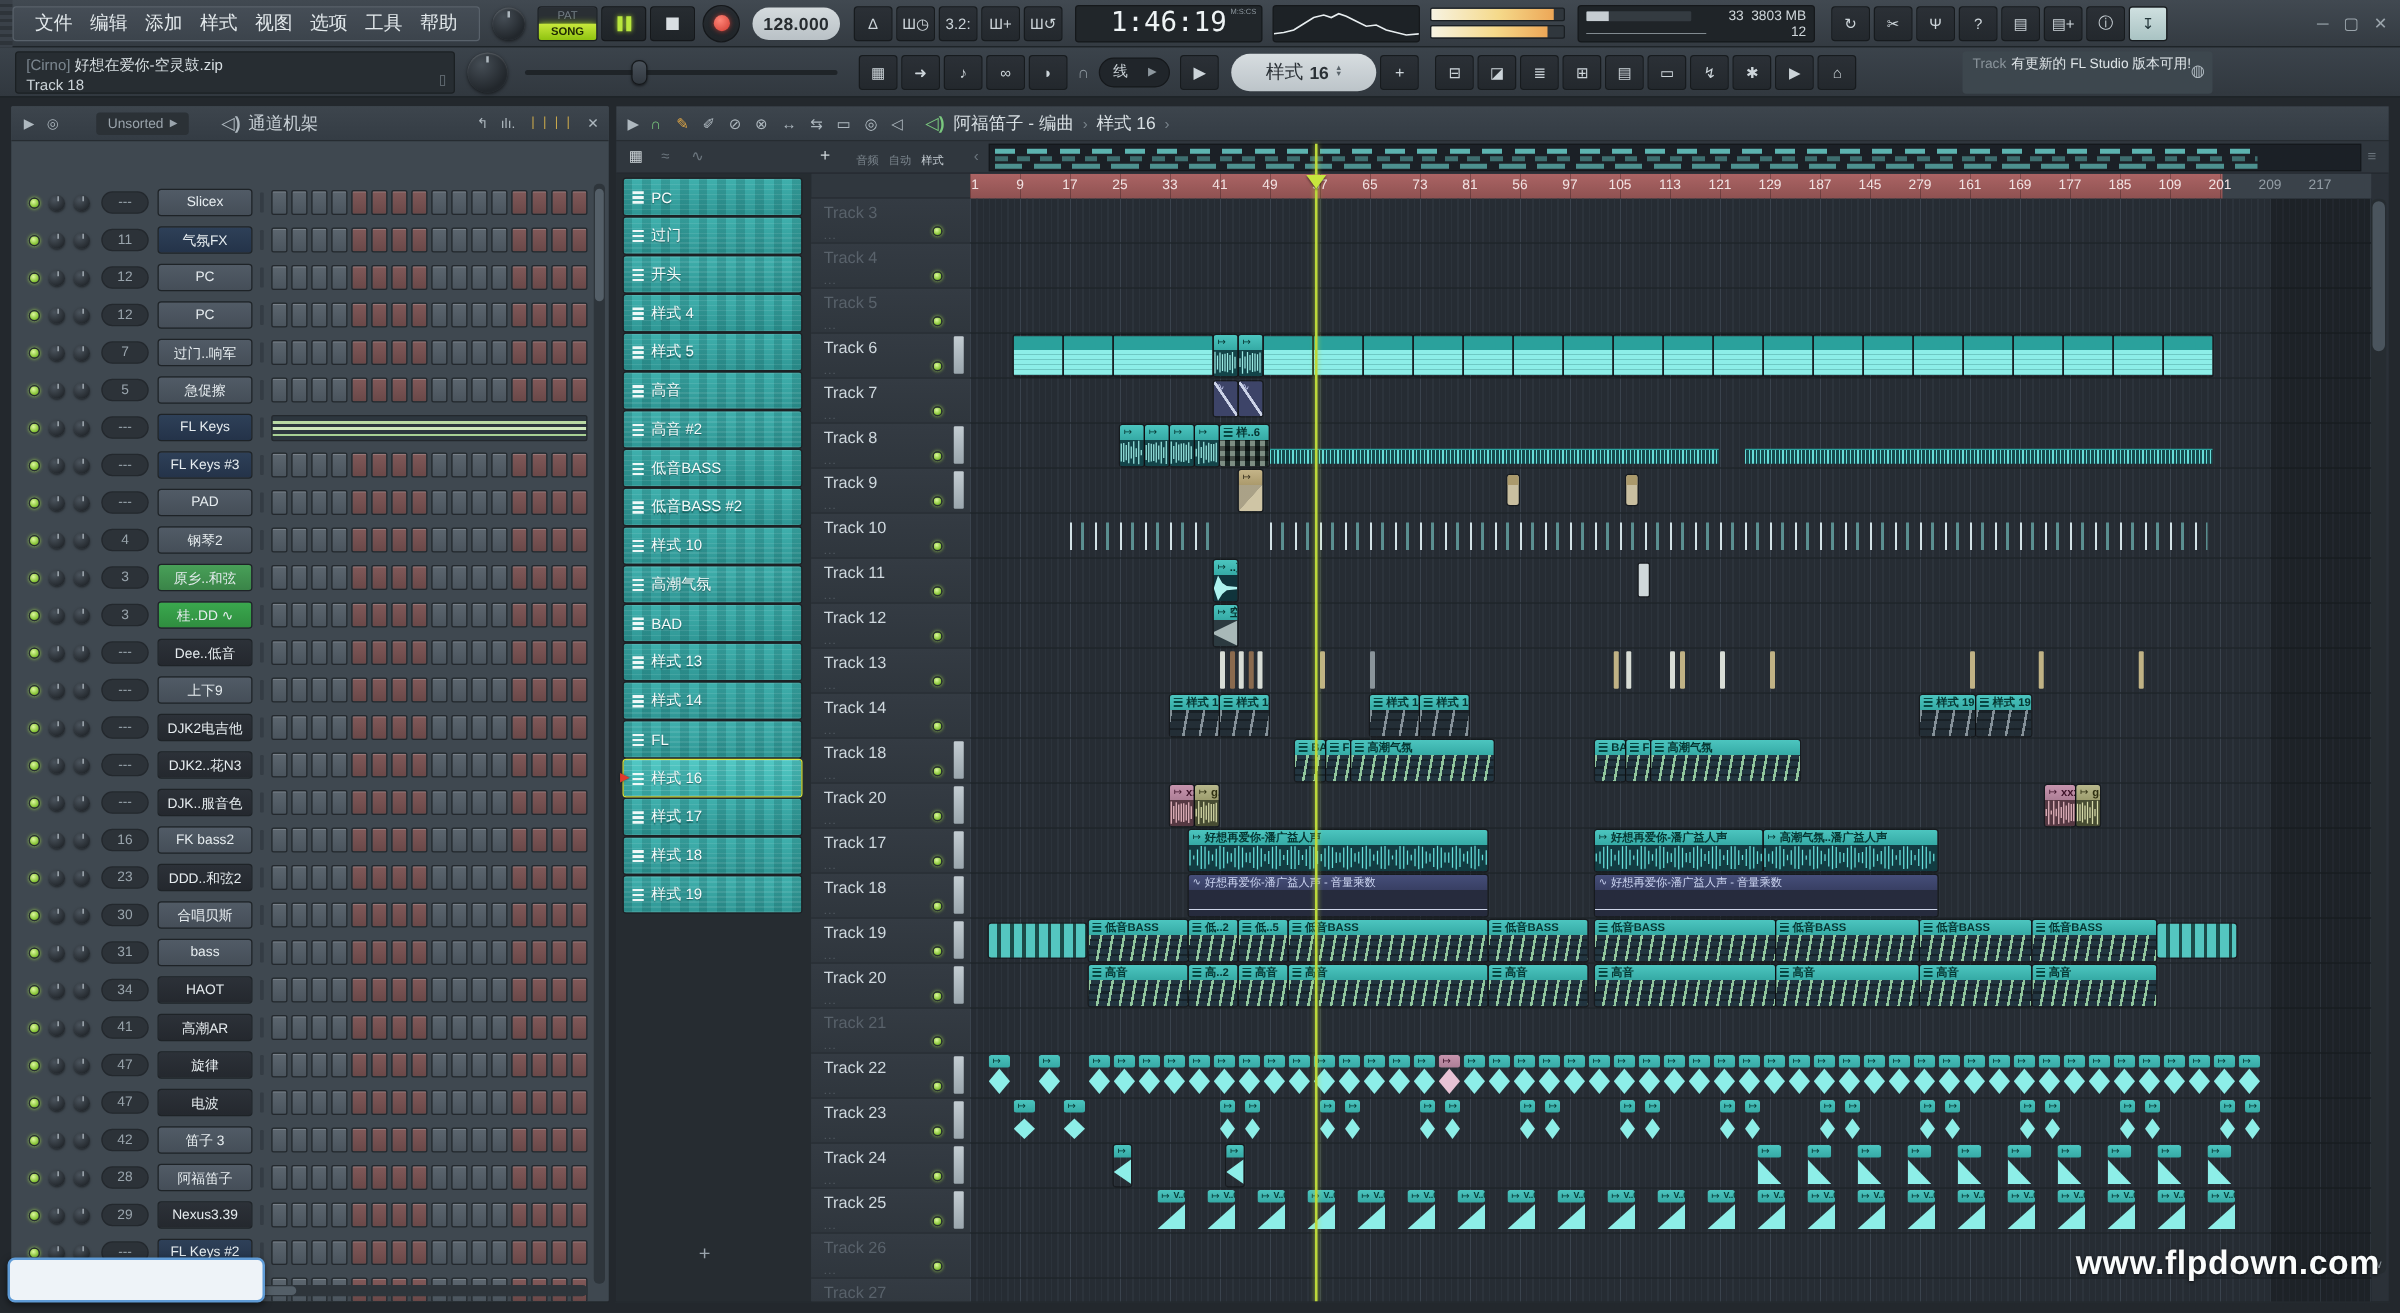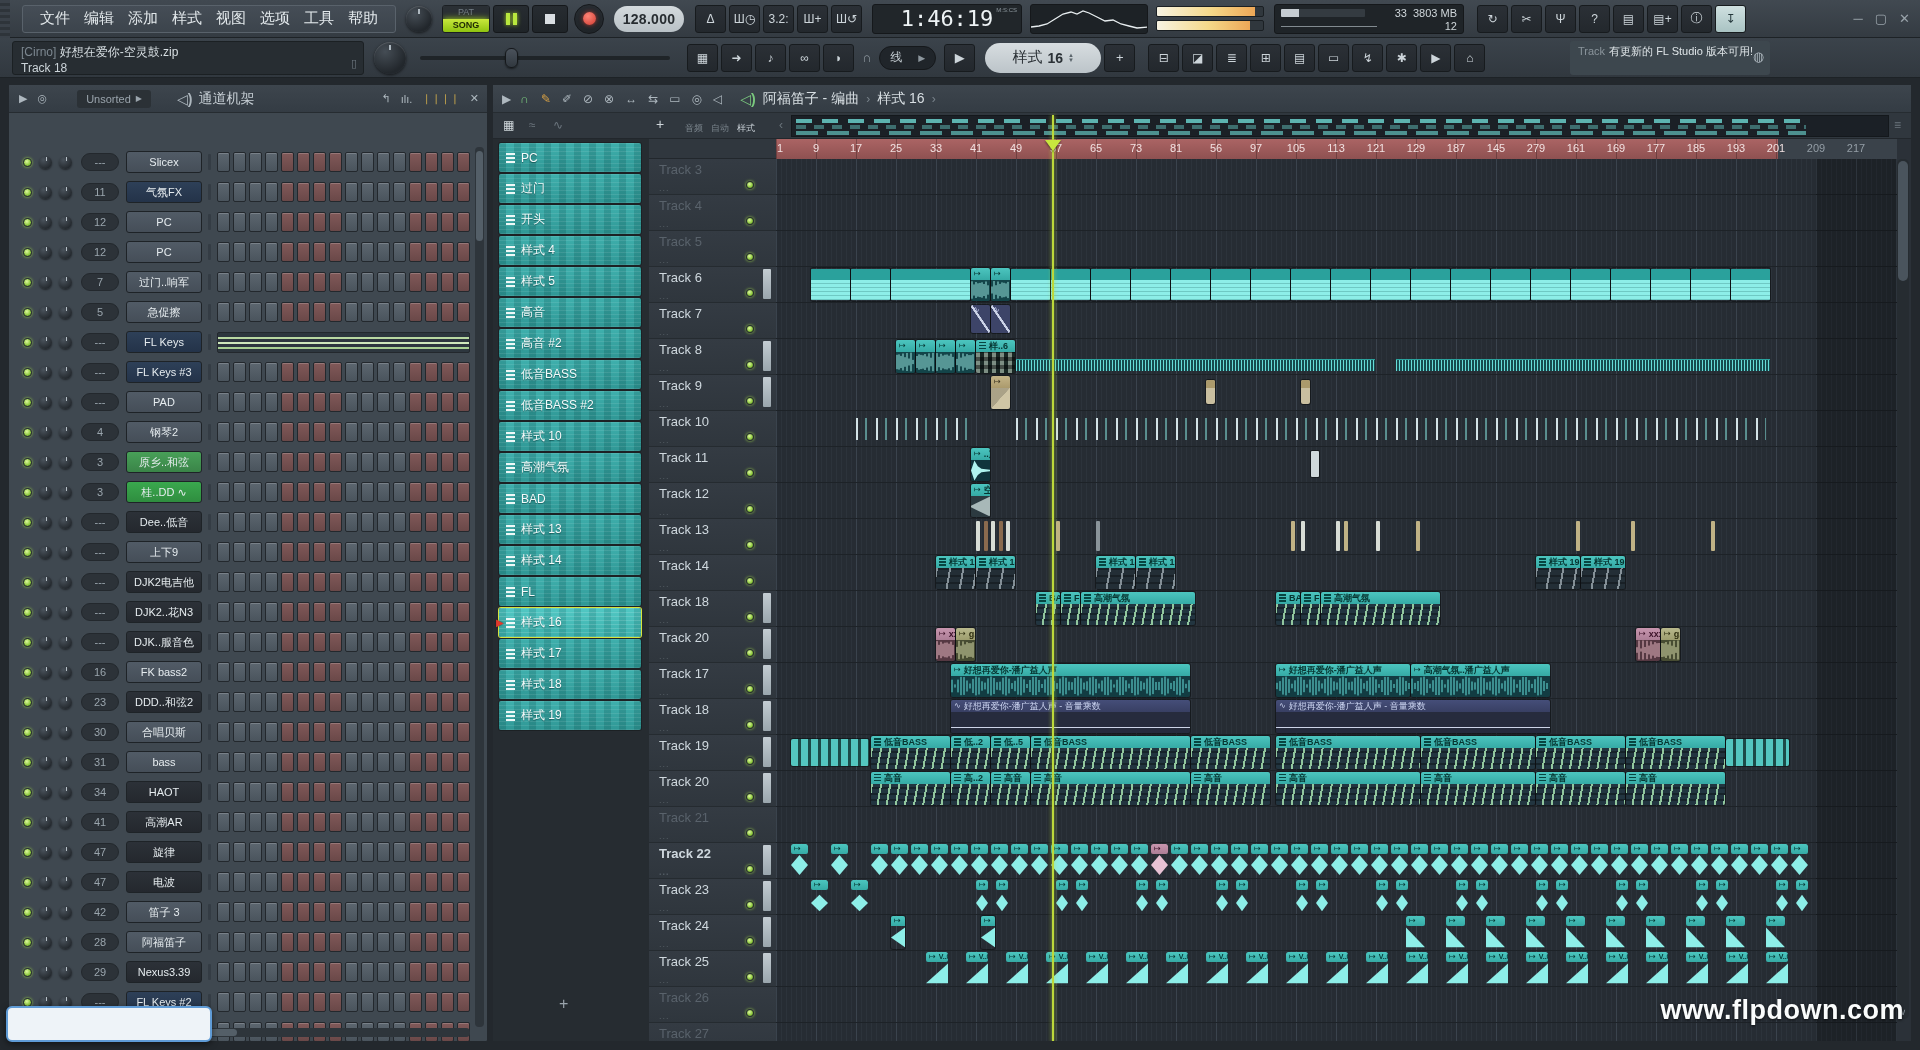--- a/index.html
+++ b/index.html
@@ -4,21 +4,21 @@
 <style>
   html,body{margin:0;padding:0;width:1920px;height:1050px;overflow:hidden;background:#23282d;
     font-family:"Liberation Sans","DejaVu Sans",sans-serif;-webkit-font-smoothing:antialiased;}
   *{box-sizing:border-box;}
   
   #topbar{position:absolute;left:0;top:0;width:1920px;height:38px;
     background:linear-gradient(#414951,#343b42);border-bottom:1px solid #1d2226;
     display:flex;align-items:center;}
   #edge-strip{width:10px;height:38px;background:repeating-linear-gradient(#3a4149 0 3px,#2e343a 3px 6px);}
   #menu{display:flex;gap:0;background:linear-gradient(#454d56,#3c444c);border:1px solid #59626b;
-    border-radius:3px;height:28px;align-items:center;padding:0 10px;margin-left:12px;}
+    border-radius:3px;height:28px;align-items:center;padding:0 10px;margin-left:0;}
   #menu .mi{color:#e2e8eb;font-size:15px;padding:0 7px;cursor:default;white-space:nowrap;}
   .knob{border-radius:50%;background:radial-gradient(circle at 35% 30%,#454d55,#22272c 70%);
     box-shadow:0 1px 3px rgba(0,0,0,.6),inset 0 1px 1px rgba(255,255,255,.15);position:relative;}
   .knob:after{content:"";position:absolute;left:50%;top:3px;width:2px;height:5px;background:#aeb8bf;transform:translateX(-50%);}
   #patsong{width:48px;height:28px;margin-left:10px;display:flex;flex-direction:column;border-radius:3px;overflow:hidden;border:1px solid #1b1f23;}
   #pat-btn{flex:1;background:#2a2f34;color:#737d85;font-size:9px;text-align:center;line-height:13px;}
   #song-btn{flex:1;background:linear-gradient(#c8e83c,#8fc310);color:#1e2804;font-weight:bold;font-size:9px;text-align:center;line-height:13px;box-shadow:0 0 6px #a4d41e;}
   .tbtn{width:36px;height:28px;background:linear-gradient(#272c31,#1f2428);border:1px solid #15181b;border-radius:3px;
     margin-left:3px;display:flex;align-items:center;justify-content:center;}
   .pausebars{display:flex;gap:3px;}
@@ -1270,21 +1270,21 @@
         <div class="num" style="left: 560px;">113</div>
         <div class="num" style="left: 600px;">121</div>
         <div class="num" style="left: 640px;">129</div>
         <div class="num" style="left: 680px;">187</div>
         <div class="num" style="left: 720px;">145</div>
         <div class="num" style="left: 760px;">279</div>
         <div class="num" style="left: 800px;">161</div>
         <div class="num" style="left: 840px;">169</div>
         <div class="num" style="left: 880px;">177</div>
         <div class="num" style="left: 920px;">185</div>
-        <div class="num" style="left: 960px;">193</div>
+        <div class="num" style="left: 960px;">109</div>
         <div class="num" style="left: 1000px;">201</div>
         <div class="num off" style="left: 1040px;">209</div>
         <div class="num off" style="left: 1080px;">217</div>
       </div>
     </div>
   <div id="pickcol">
       <div class="pitem" style="top: 4px;">
         <div class="pg"></div>
         <div>PC</div>
       </div>
@@ -1460,21 +1460,21 @@
         <div class="tname">Track 20</div>
         <div class="dots">...</div>
         <div class="led"></div>
         <div class="strip"></div>
       </div>
       <div class="trow dim" style="top: 648px;">
         <div class="tname">Track 21</div>
         <div class="dots">...</div>
         <div class="led"></div>
       </div>
-      <div class="trow" style="top: 684px; font-weight: bold;">
+      <div class="trow" style="top: 684px;">
         <div class="tname">Track 22</div>
         <div class="dots">...</div>
         <div class="led"></div>
         <div class="strip"></div>
       </div>
       <div class="trow" style="top: 720px;">
         <div class="tname">Track 23</div>
         <div class="dots">...</div>
         <div class="led"></div>
         <div class="strip"></div>

